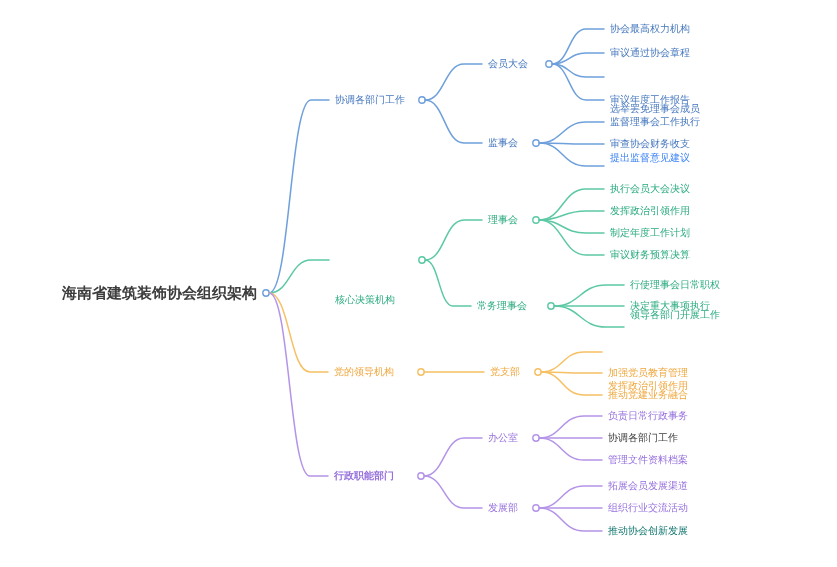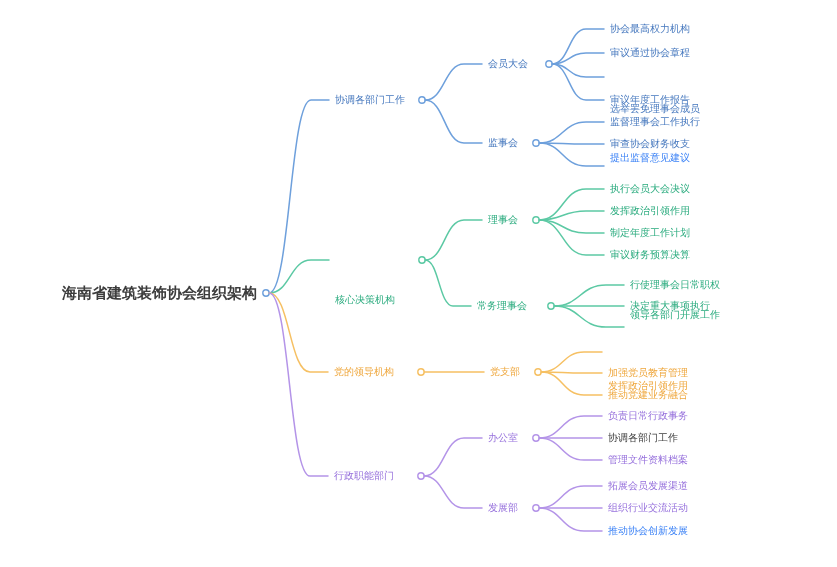--- a/index.html
+++ b/index.html
@@ -97,22 +97,22 @@
     <div class="node" style="left: 610px; top: 246px; color: rgb(42, 171, 126);">审议财务预算决算</div>
     <div class="node" style="left: 477px; top: 297px; color: rgb(42, 171, 126);">常务理事会</div>
     <div class="node" style="left: 630px; top: 276px; color: rgb(42, 171, 126);">行使理事会日常职权</div>
     <div class="node" style="left: 630px; top: 297px; color: rgb(42, 171, 126);">决定重大事项执行</div>
     <div class="node" style="left: 630px; top: 306px; color: rgb(42, 171, 126); text-align: right;">领导各部门开展工作</div>
     <div class="node" style="left: 334px; top: 363px; color: rgb(239, 167, 61);">党的领导机构</div>
     <div class="node" style="left: 490px; top: 363px; color: rgb(239, 167, 61);">党支部</div>
     <div class="node" style="left: 608px; top: 343px; color: rgb(239, 167, 61); margin-top: 34px;">发挥政治引领作用</div>
     <div class="node" style="left: 608px; top: 364px; color: rgb(239, 167, 61);">加强党员教育管理</div>
     <div class="node" style="left: 608px; top: 386px; color: rgb(239, 167, 61);">推动党建业务融合</div>
-    <div class="node" style="left: 334px; top: 467px; color: rgb(150, 112, 220);">行政职能部门</div>
+    <div class="node" style="left: 334px; top: 467px; color: rgb(150, 112, 220); font-weight: bold;">行政职能部门</div>
     <div class="node" style="left: 488px; top: 429px; color: rgb(150, 112, 220);">办公室</div>
     <div class="node" style="left: 608px; top: 407px; color: rgb(150, 112, 220);">负责日常行政事务</div>
     <div class="node" style="left: 608px; top: 429px; color: #404040;">协调各部门工作</div>
     <div class="node" style="left: 608px; top: 451px; color: rgb(150, 112, 220);">管理文件资料档案</div>
     <div class="node" style="left: 488px; top: 499px; color: rgb(150, 112, 220);">发展部</div>
     <div class="node" style="left: 608px; top: 477px; color: rgb(150, 112, 220);">拓展会员发展渠道</div>
     <div class="node" style="left: 608px; top: 499px; color: rgb(150, 112, 220);">组织行业交流活动</div>
-    <div class="node" style="left: 608px; top: 522px; color: #3b82f6;">推动协会创新发展</div>
+    <div class="node" style="left: 608px; top: 522px; color: #0f766e;">推动协会创新发展</div>
   </div>
 
 </body></html>

